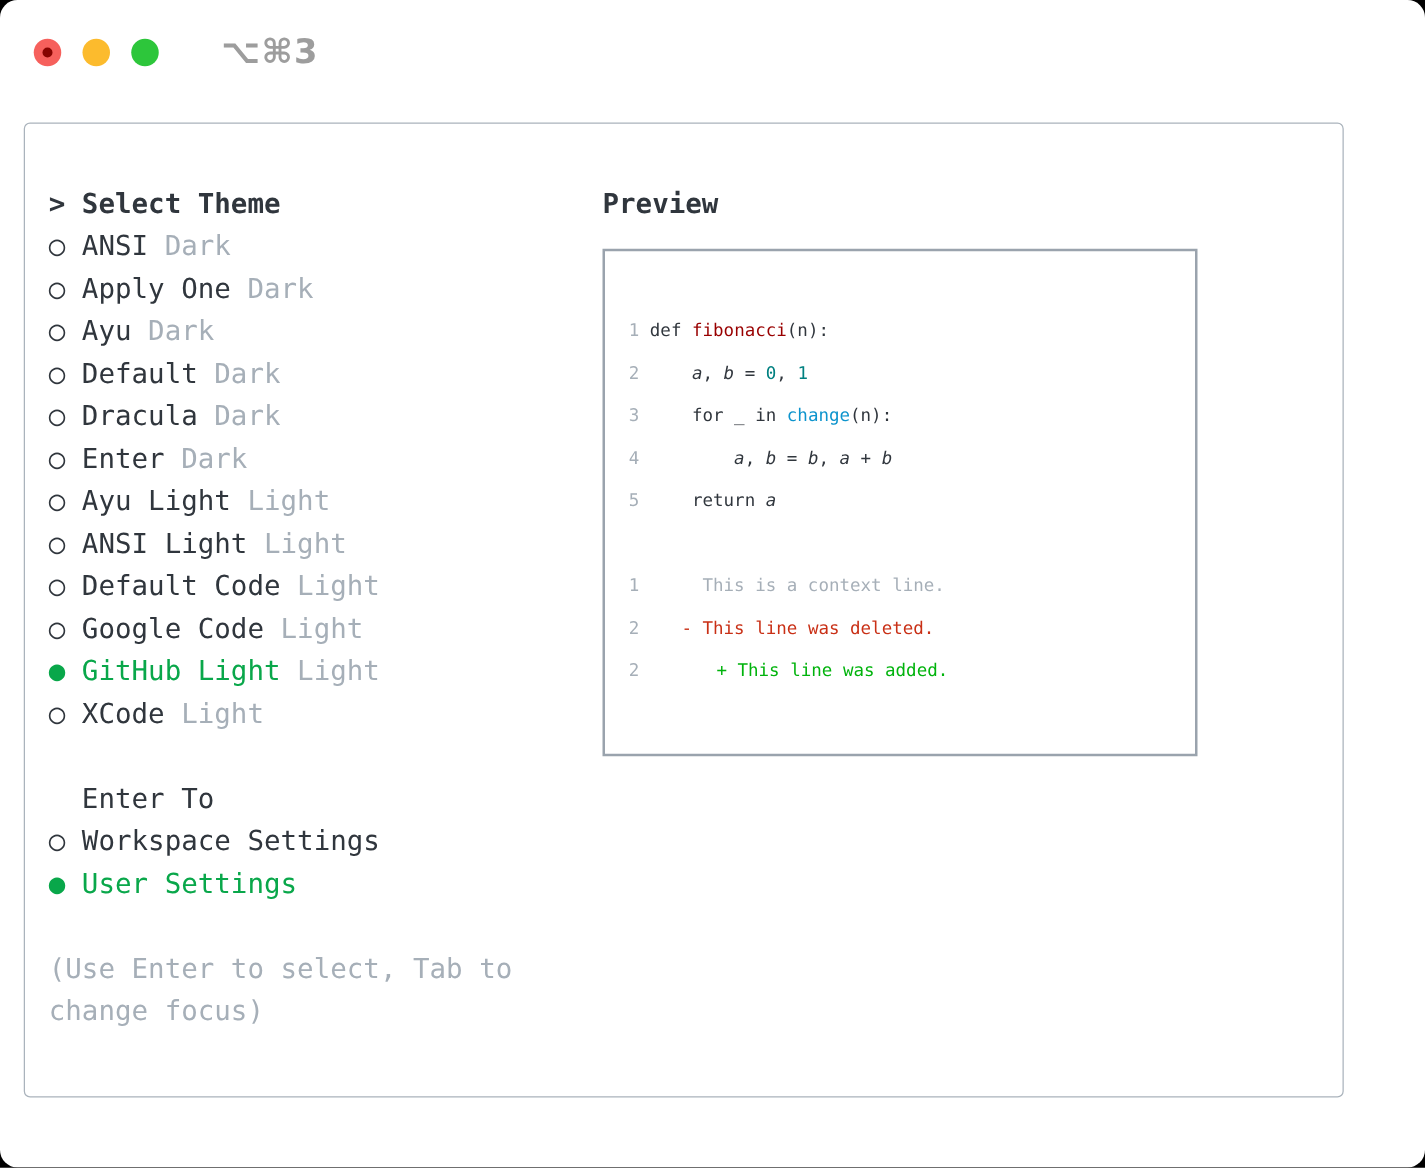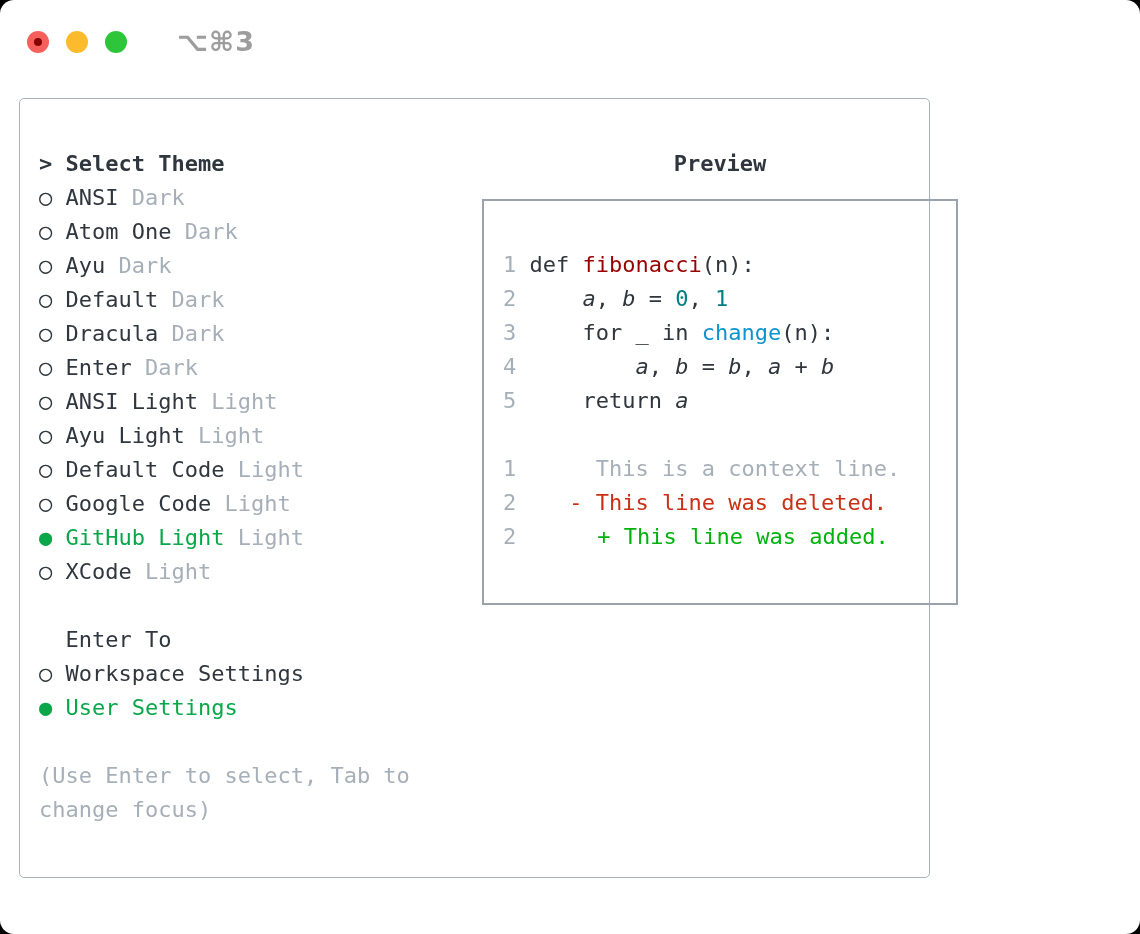--- a/index.html
+++ b/index.html
@@ -36,47 +36,47 @@
   .light.yellow{background:var(--traffic-yellow);}
   .light.green{background:var(--traffic-green);}
   .light .dot{position:absolute;left:7px;top:7px;width:8px;height:8px;border-radius:50%;background:var(--traffic-red-dot);}
   .win-title{
     margin-left:33px;
     font-family:"DejaVu Sans","Liberation Sans",sans-serif;
     font-weight:600;font-size:27px;color:var(--title-gray);letter-spacing:1px;
   }
   
   .panel{
-    position:absolute;left:19px;top:98px;width:911px;height:780px;
+    position:absolute;left:19px;top:98px;width:1056px;height:780px;
     border:1.5px solid var(--panel-border);border-radius:5px;
     box-sizing:border-box;
     display:flex;
     padding-top:48px;
   }
   .col-left{width:462px;padding-left:19px;box-sizing:border-box;flex:none;}
   .col-right{flex:1;}
   .row{
     font-size:22px;line-height:34px;height:34px;white-space:pre;
     letter-spacing:0;
   }
   .marker{display:inline-block;width:2ch;}
   .bold{font-weight:bold;}
   .muted{color:var(--muted);}
   .sel{color:var(--accent-green);}
   .spacer{height:34px;}
   
-  .preview-title{font-size:22px;line-height:34px;font-weight:bold;white-space:pre;text-align:center;}
+  .preview-title{font-size:22px;line-height:34px;font-weight:bold;white-space:pre;}
   .preview-box{
     margin-top:18px;
     width:476px;height:406px;box-sizing:border-box;
     border:2px solid var(--preview-border);
     padding:47px 0 0 19px;
     overflow:hidden;
   }
-  .pline{font-size:22px;line-height:34px;height:34px;white-space:pre;}
+  .pline{font-size:14px;line-height:34px;height:34px;white-space:pre;}
   .ln{color:var(--muted);}
   .cfg{color:var(--fg);}
   .cfn{color:var(--function-red);}
   .cnum{color:var(--number-teal);}
   .cblue{color:var(--builtin-blue);}
   .cit{color:var(--fg);font-style:italic;}
   .cctx{color:var(--muted);}
   .cdel{color:var(--deleted-red);}
   .cadd{color:var(--added-green);margin-left:28px;}
 </style>
@@ -94,27 +94,27 @@
     <span class="win-title">⌥⌘3</span>
   </div>
 
   <div class="panel">
 
     <div class="col-left">
       <div class="row bold"><span class="marker">&gt;</span><span>Select Theme</span></div>
 
       <div id="theme-list">
           <div class="row"><span class="marker">○</span><span>ANSI</span><span class="muted"> Dark</span></div>
-          <div class="row"><span class="marker">○</span><span>Atom One</span><span class="muted"> Dark</span></div>
+          <div class="row"><span class="marker">○</span><span>Apply One</span><span class="muted"> Dark</span></div>
           <div class="row"><span class="marker">○</span><span>Ayu</span><span class="muted"> Dark</span></div>
           <div class="row"><span class="marker">○</span><span>Default</span><span class="muted"> Dark</span></div>
           <div class="row"><span class="marker">○</span><span>Dracula</span><span class="muted"> Dark</span></div>
           <div class="row"><span class="marker">○</span><span>Enter</span><span class="muted"> Dark</span></div>
+          <div class="row"><span class="marker">○</span><span>Ayu Light</span><span class="muted"> Light</span></div>
           <div class="row"><span class="marker">○</span><span>ANSI Light</span><span class="muted"> Light</span></div>
-          <div class="row"><span class="marker">○</span><span>Ayu Light</span><span class="muted"> Light</span></div>
           <div class="row"><span class="marker">○</span><span>Default Code</span><span class="muted"> Light</span></div>
           <div class="row"><span class="marker">○</span><span>Google Code</span><span class="muted"> Light</span></div>
           <div class="row"><span class="marker sel">●</span><span class="sel">GitHub Light</span><span class="muted"> Light</span></div>
           <div class="row"><span class="marker">○</span><span>XCode</span><span class="muted"> Light</span></div>
         </div>
 
       <div class="spacer"></div>
 
       <div class="row"><span class="marker"></span><span>Enter To</span></div>
 

